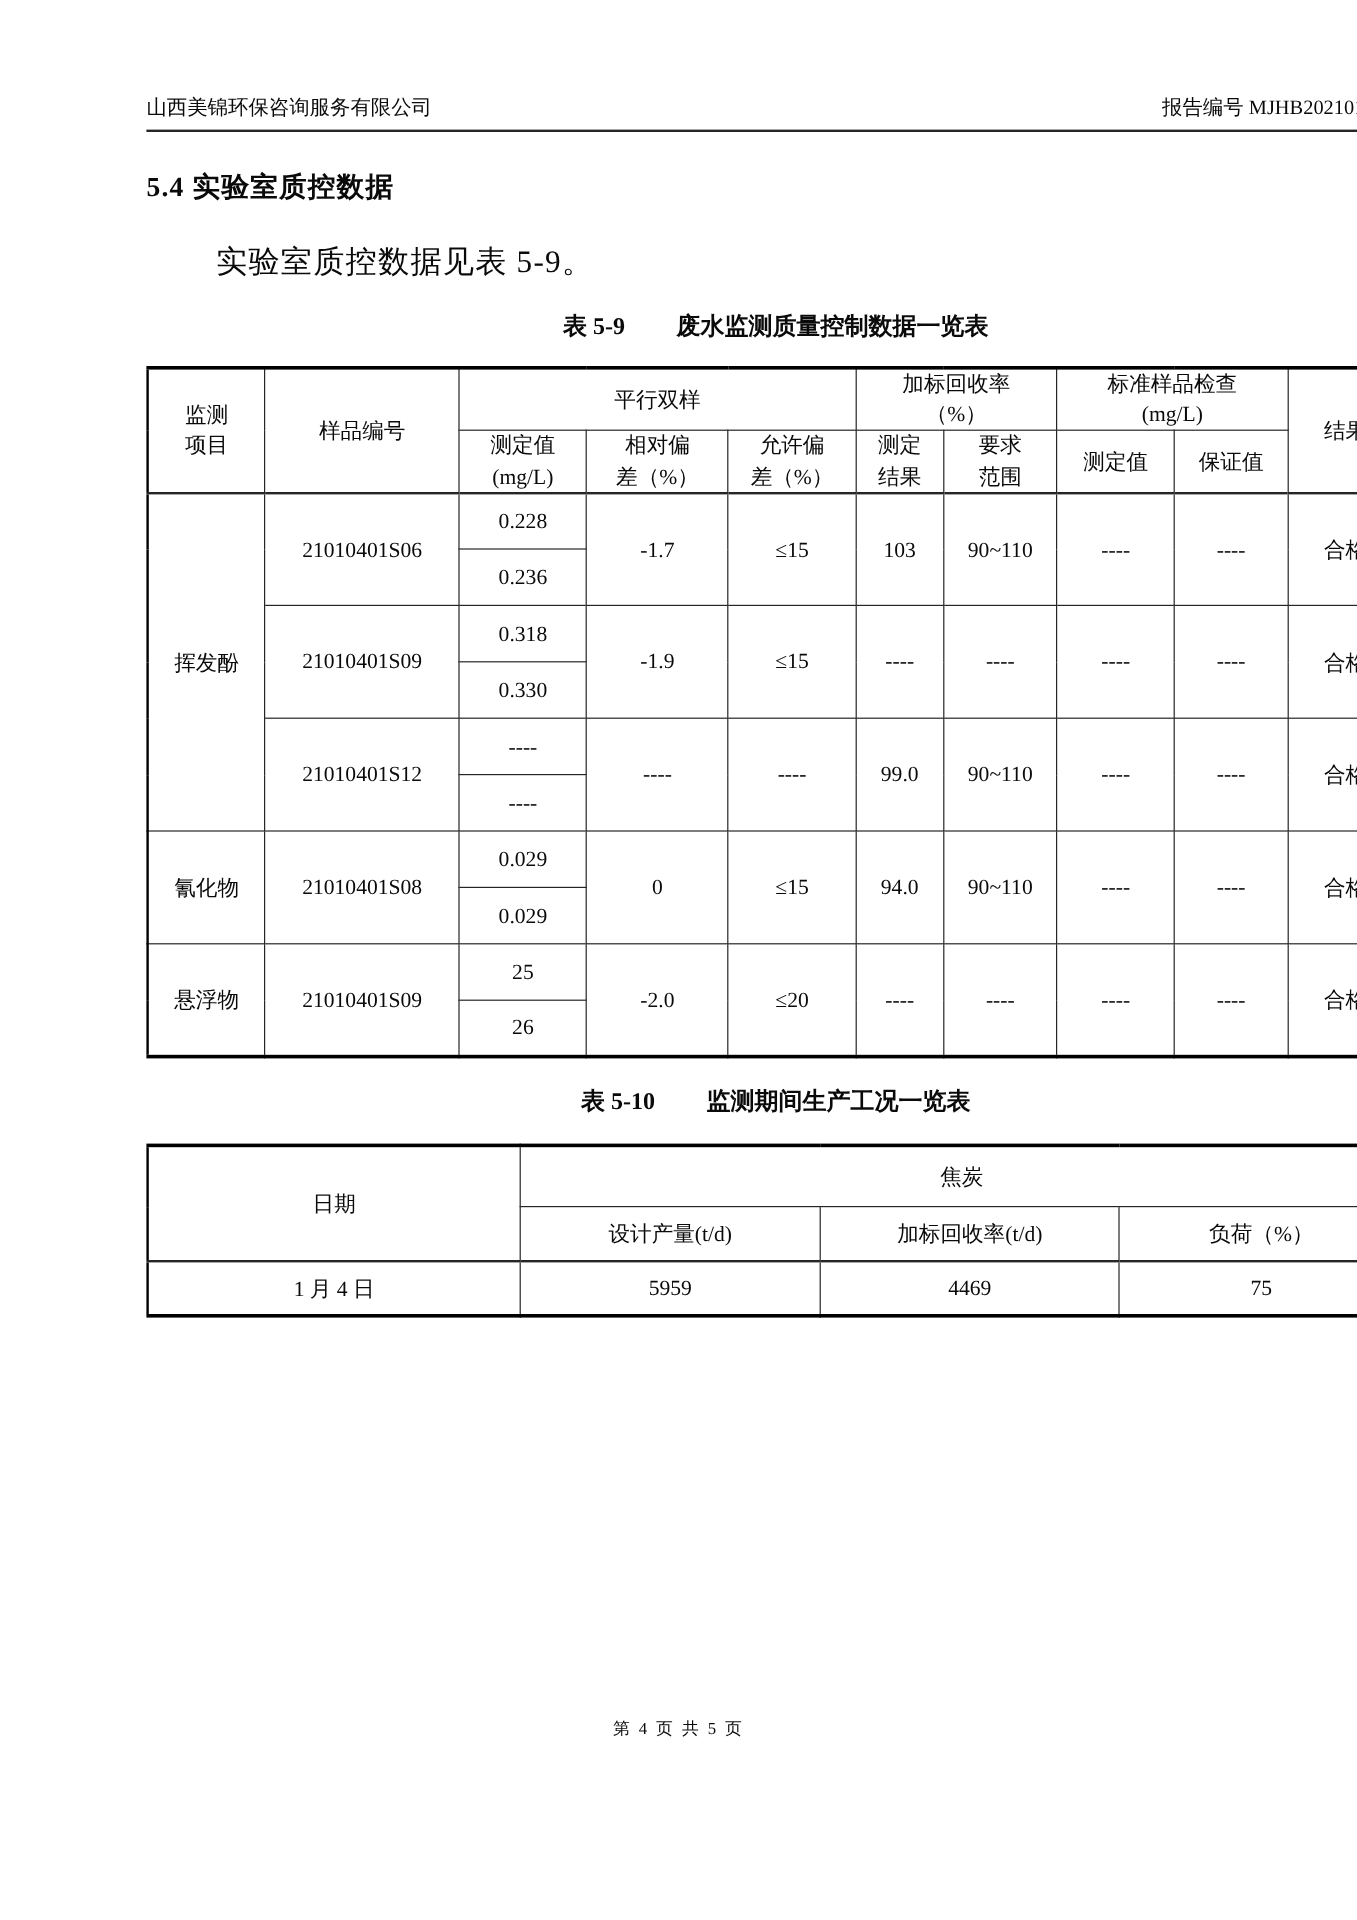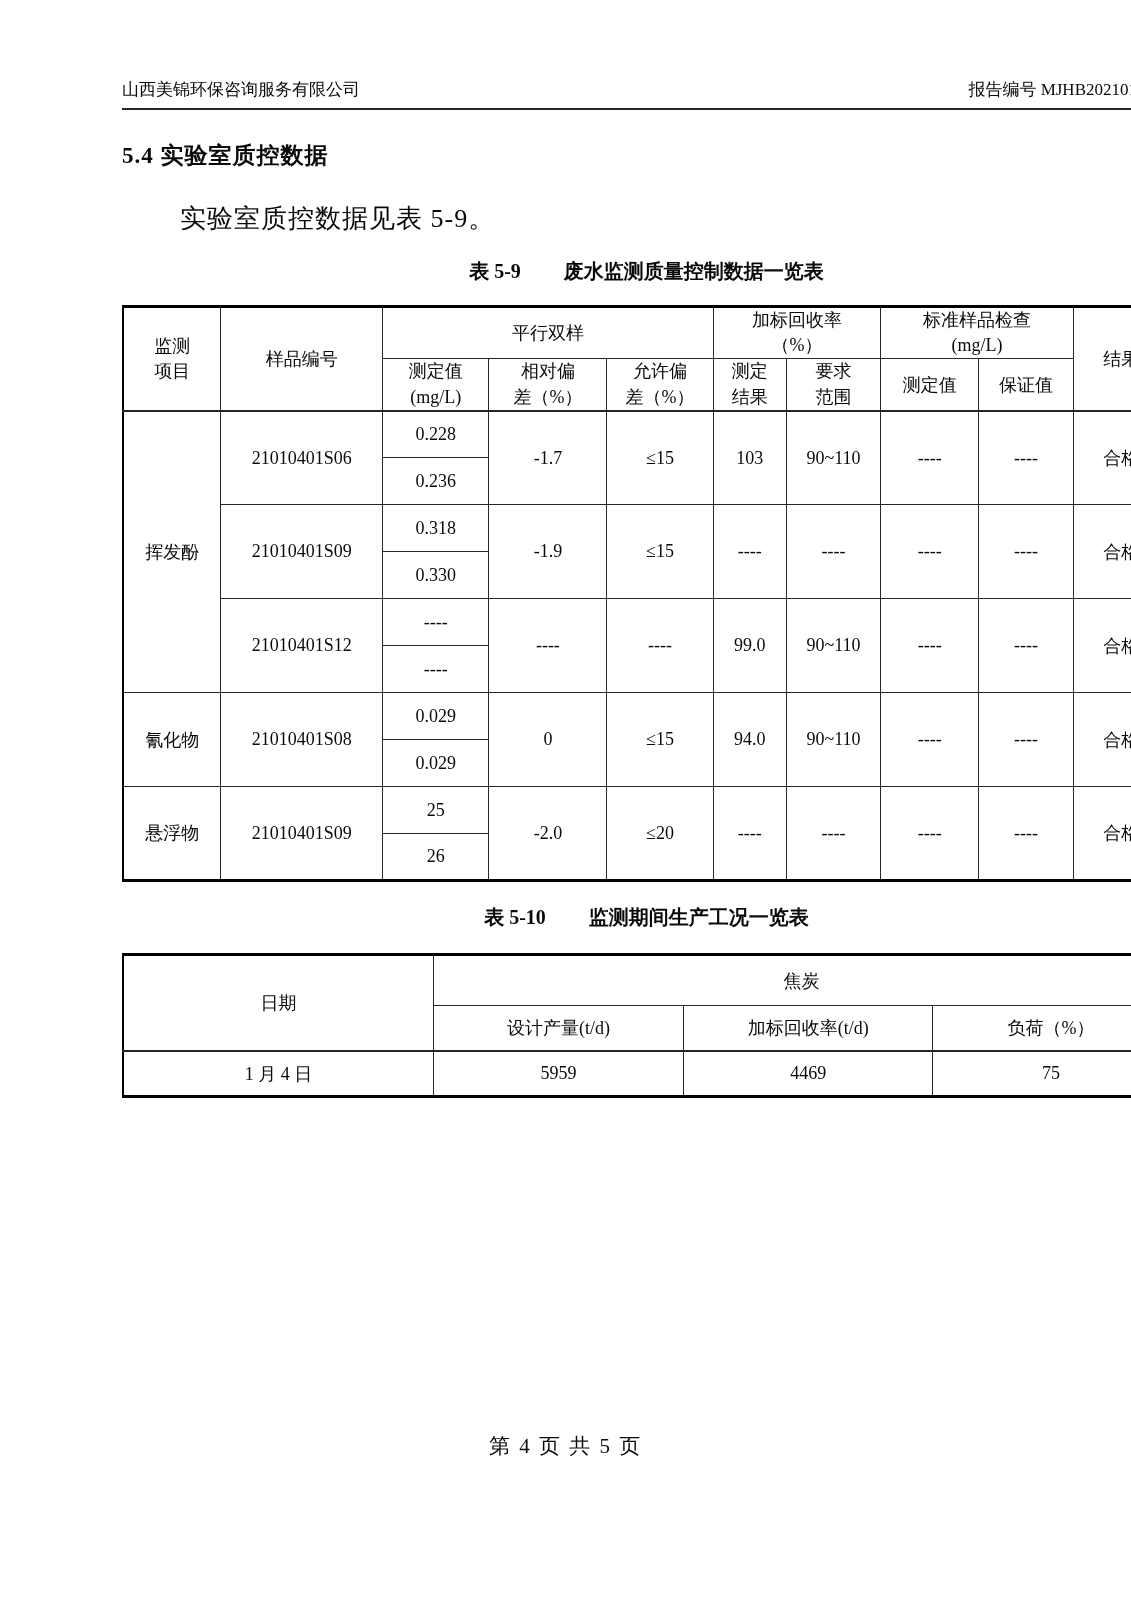--- a/index.html
+++ b/index.html
@@ -46,21 +46,21 @@
     margin-top: 22px;
     border-top: 3px solid #000; border-bottom: 3px solid #000;
     border-left: 2px solid #000; border-right: 2px solid #000;
   }
   .t510 tr.r1 { height: 51px; }
   .t510 tr.r2 { height: 45px; margin-left: 40px; }
   .t510 tr.r3 { height: 46px; }
 
   .page-footer {
     position: absolute; left: 0; top: 1432px; width: 100%;
-    text-align: center; font-size: 21px; letter-spacing: 2px;
+    text-align: center; font-size: 14px; letter-spacing: 2px;
   }
 </style>
 </head>
 <body>
 
 <div class="page">
   <div class="content">
 
     <div class="doc-header">
       <span>山西美锦环保咨询服务有限公司</span>

